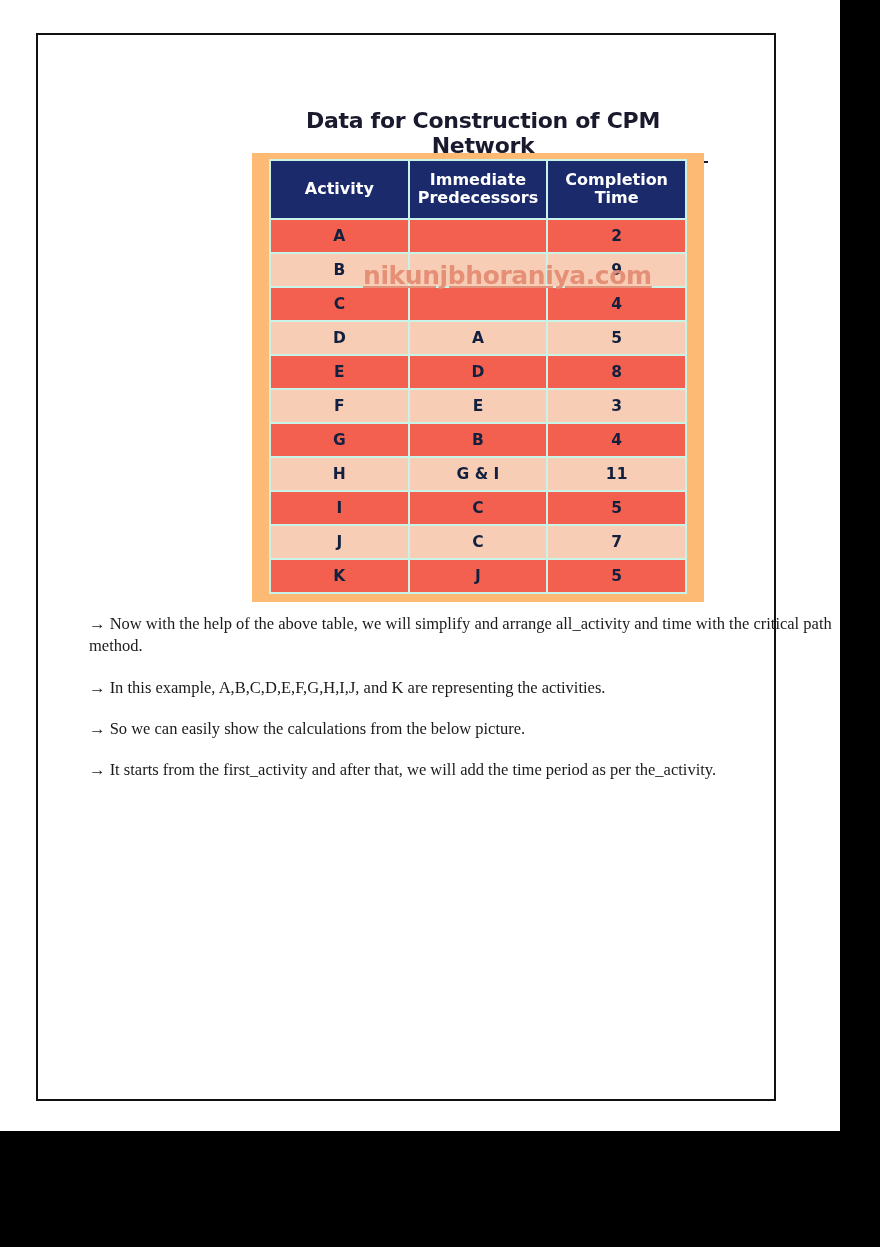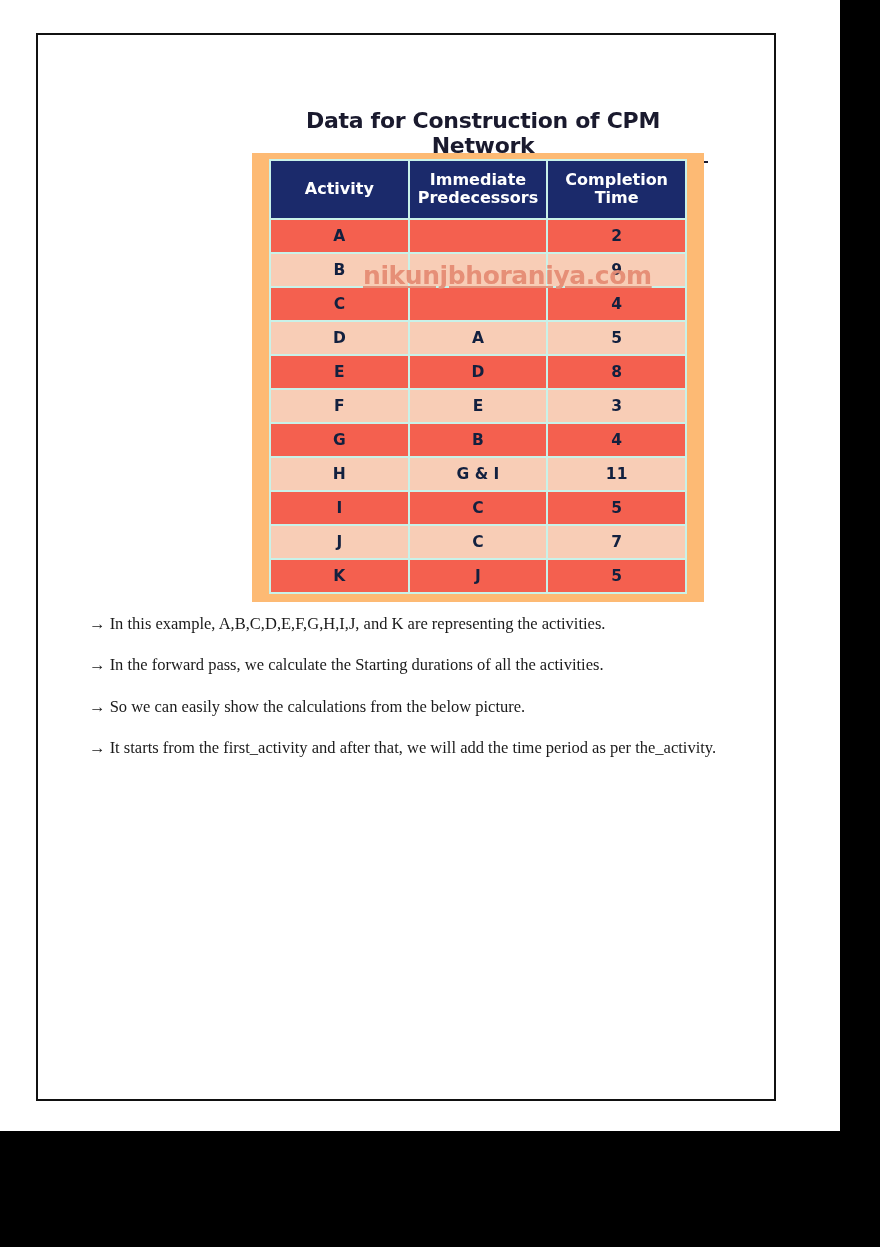--- a/index.html
+++ b/index.html
@@ -217,22 +217,22 @@
               <td>5</td>
             </tr>
           </tbody>
         </table>
       </div>
 
       <div class="watermark">nikunjbhoraniya.com</div>
     </div>
 
     <div class="body-text">
+      <p>→ Now with the help of the above table, we will simplify and arrange all_activity and time with the critical path method.</p>
       <p>→ In this example, A,B,C,D,E,F,G,H,I,J, and K are representing the activities.</p>
-      <p>→ In the forward pass, we calculate the Starting durations of all the activities.</p>
       <p>→ So we can easily show the calculations from the below picture.</p>
       <p>→ It starts from the first_activity and after that, we will add the time period as per the_activity.</p>
     </div>
 
   </div>
 </div>
 
 <div class="right-band"></div>
 <div class="bottom-band"></div>
 

